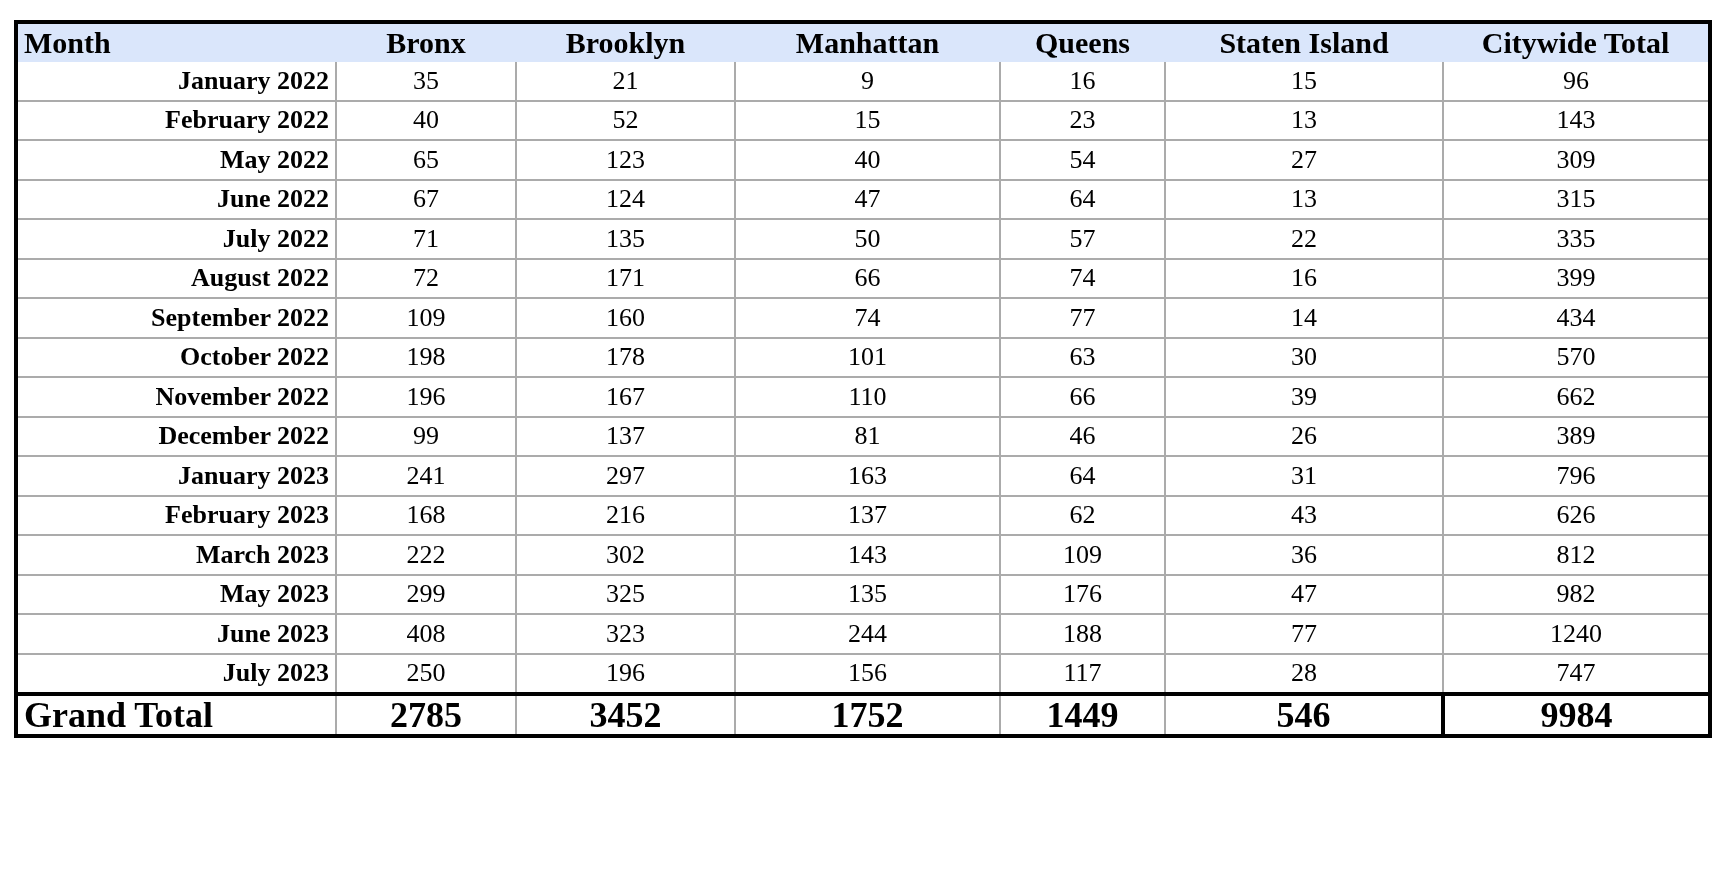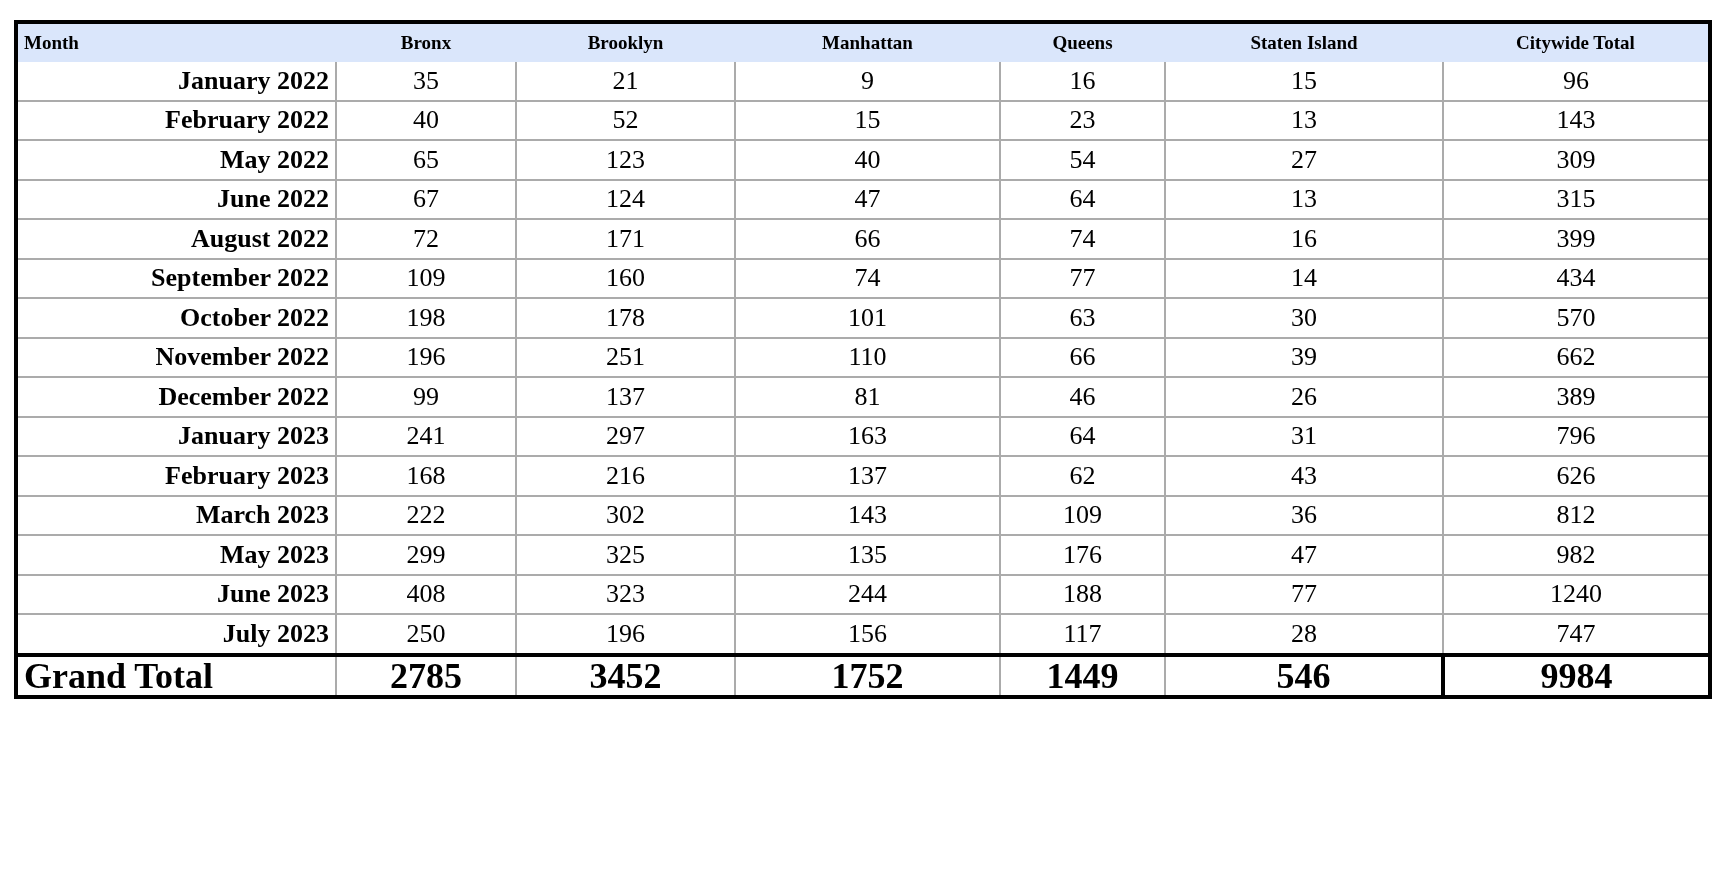--- a/index.html
+++ b/index.html
@@ -8,21 +8,21 @@
   .tbl-wrap { position: absolute; left: 14px; top: 20px; width: 1694px; }
   table { border-collapse: collapse; width: 100%; table-layout: fixed;
           border: 4px solid #000; }
   col.c-month { width: 320px; }
   col.c-bronx { width: 180px; }
   col.c-brooklyn { width: 219px; }
   col.c-manhattan { width: 265px; }
   col.c-queens { width: 165px; }
   col.c-staten { width: 278px; }
   col.c-city { width: 267px; }
-  thead th { background: #dae6fb; font-weight: bold; font-size: 19px;
+  thead th { background: #dae6fb; font-weight: bold; font-size: 30px;
              height: 38px; padding: 0 6px; line-height: 38px; text-align: center;
              border: none; white-space: nowrap; }
   thead th.left { text-align: left; }
   tbody td { font-size: 26px; height: 37.5px; padding: 0 6px; line-height: 36px;
              text-align: center; border: 2px solid #ababab; white-space: nowrap; }
   tbody tr:first-child td { border-top: none; }
   tbody td.month { text-align: right; font-weight: bold; }
   tbody td.total { font-weight: normal; }
   tfoot td { font-size: 36px; font-weight: bold; height: 38px; padding: 0 6px;
              line-height: 38px; text-align: center; border-top: 4px solid #000;
@@ -86,20 +86,29 @@
         <tr>
           <td class="month">June 2022</td>
           <td>67</td>
           <td>124</td>
           <td>47</td>
           <td>64</td>
           <td>13</td>
           <td class="total">315</td>
         </tr>
         <tr>
+          <td class="month">July 2022</td>
+          <td>71</td>
+          <td>135</td>
+          <td>50</td>
+          <td>57</td>
+          <td>22</td>
+          <td class="total">335</td>
+        </tr>
+        <tr>
           <td class="month">August 2022</td>
           <td>72</td>
           <td>171</td>
           <td>66</td>
           <td>74</td>
           <td>16</td>
           <td class="total">399</td>
         </tr>
         <tr>
           <td class="month">September 2022</td>
@@ -115,21 +124,21 @@
           <td>198</td>
           <td>178</td>
           <td>101</td>
           <td>63</td>
           <td>30</td>
           <td class="total">570</td>
         </tr>
         <tr>
           <td class="month">November 2022</td>
           <td>196</td>
-          <td>251</td>
+          <td>167</td>
           <td>110</td>
           <td>66</td>
           <td>39</td>
           <td class="total">662</td>
         </tr>
         <tr>
           <td class="month">December 2022</td>
           <td>99</td>
           <td>137</td>
           <td>81</td>

